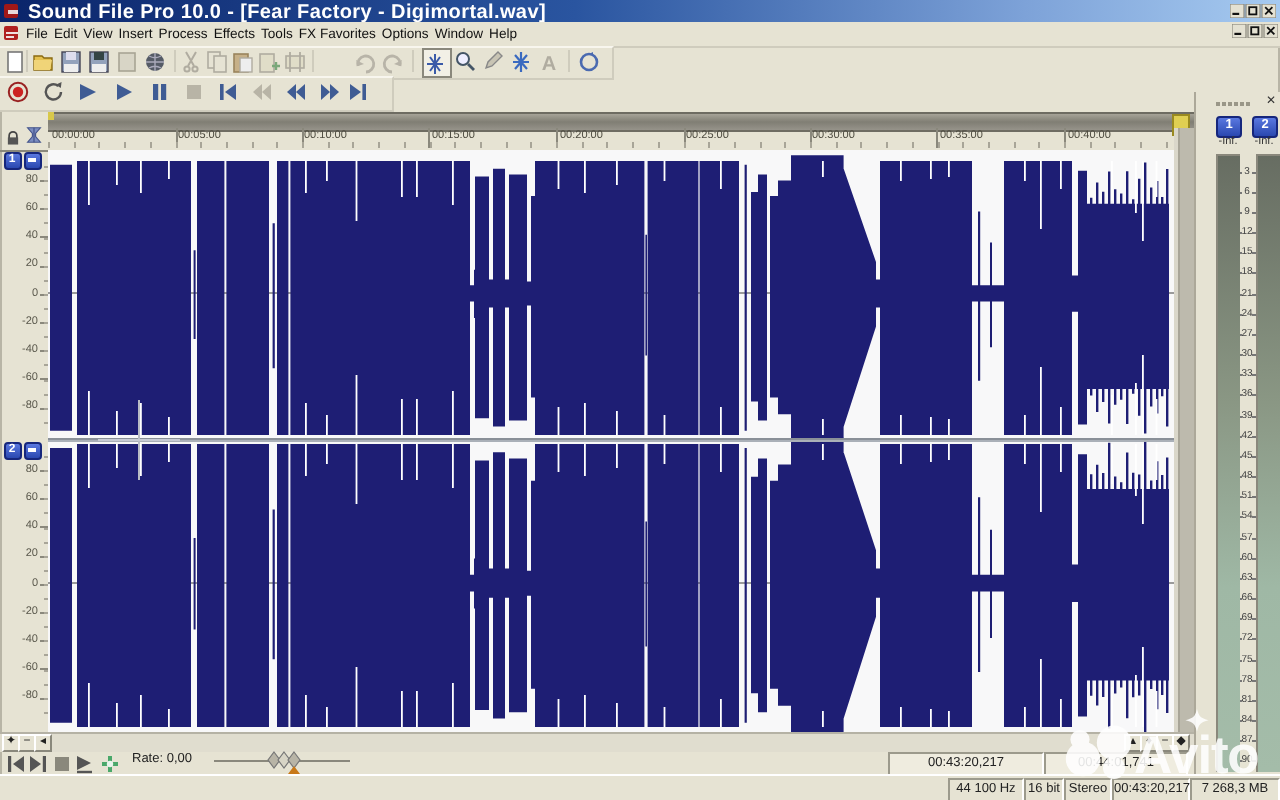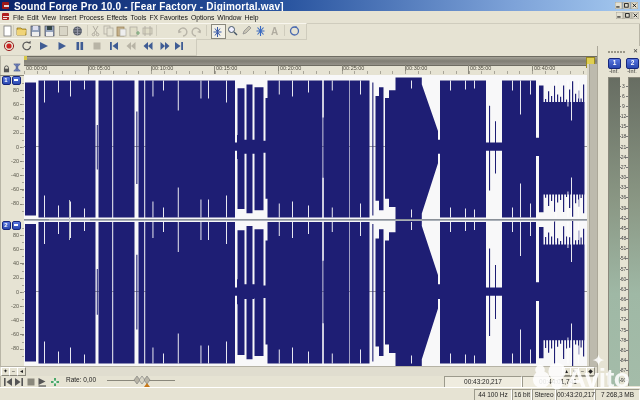--- a/index.html
+++ b/index.html
@@ -4,21 +4,21 @@
 *{margin:0;padding:0;box-sizing:content-box}
 body{width:640px;height:400px;overflow:hidden;font-family:"Liberation Sans",sans-serif;background:#e6e3d3;position:relative;box-shadow:inset 0 0 0 1px #b8b5a6}
 .abs{position:absolute}
 </style></head>
 <body>
 
 <div class="abs" style="left:0;top:0;width:640px;height:11px;background:linear-gradient(90deg,#0a246a,#2a55a0 45%,#7da2d8 80%,#a6caf0)"></div>
 <div class="abs" style="left:2px;top:2px;width:7px;height:7px;background:#a01818;border-radius:1px">
     <div style="position:absolute;left:1.5px;top:3px;width:5px;height:2px;background:#e8d8d8"></div>
   </div>
-<div class="abs" style="left:14px;top:1px;font-size:10px;font-weight:bold;color:#fff;letter-spacing:0.2px;white-space:nowrap">Sound Forge Pro 10.0 - [Fear Factory - Digimortal.wav]</div>
+<div class="abs" style="left:14px;top:1px;font-size:10px;font-weight:bold;color:#fff;letter-spacing:0.2px;white-space:nowrap">Sound File Pro 10.0 - [Fear Factory - Digimortal.wav]</div>
 <svg style="position:absolute;left:615px;top:2px" width="23" height="7" viewBox="0 0 23 7">
     <rect x="0" y="0" width="7" height="7" fill="#e4e1d2" stroke="#8a887c" stroke-width="0.6"></rect>
     <rect x="8" y="0" width="7" height="7" fill="#e4e1d2" stroke="#8a887c" stroke-width="0.6"></rect>
     <rect x="16" y="0" width="7" height="7" fill="#e4e1d2" stroke="#8a887c" stroke-width="0.6"></rect>
     <rect x="1.2" y="4.4" width="3.4" height="1.1" fill="#111"></rect>
     <rect x="9.6" y="1.6" width="3.6" height="3.6" fill="none" stroke="#111" stroke-width="0.9"></rect>
     <path d="M17.6 1.6l3.6 3.6M21.2 1.6l-3.6 3.6" stroke="#111" stroke-width="0.9"></path>
   </svg>
 
 <div class="abs" style="left:0;top:11px;width:640px;height:12px;background:#e6e3d3;border-bottom:1px solid #cfccbd"></div>

